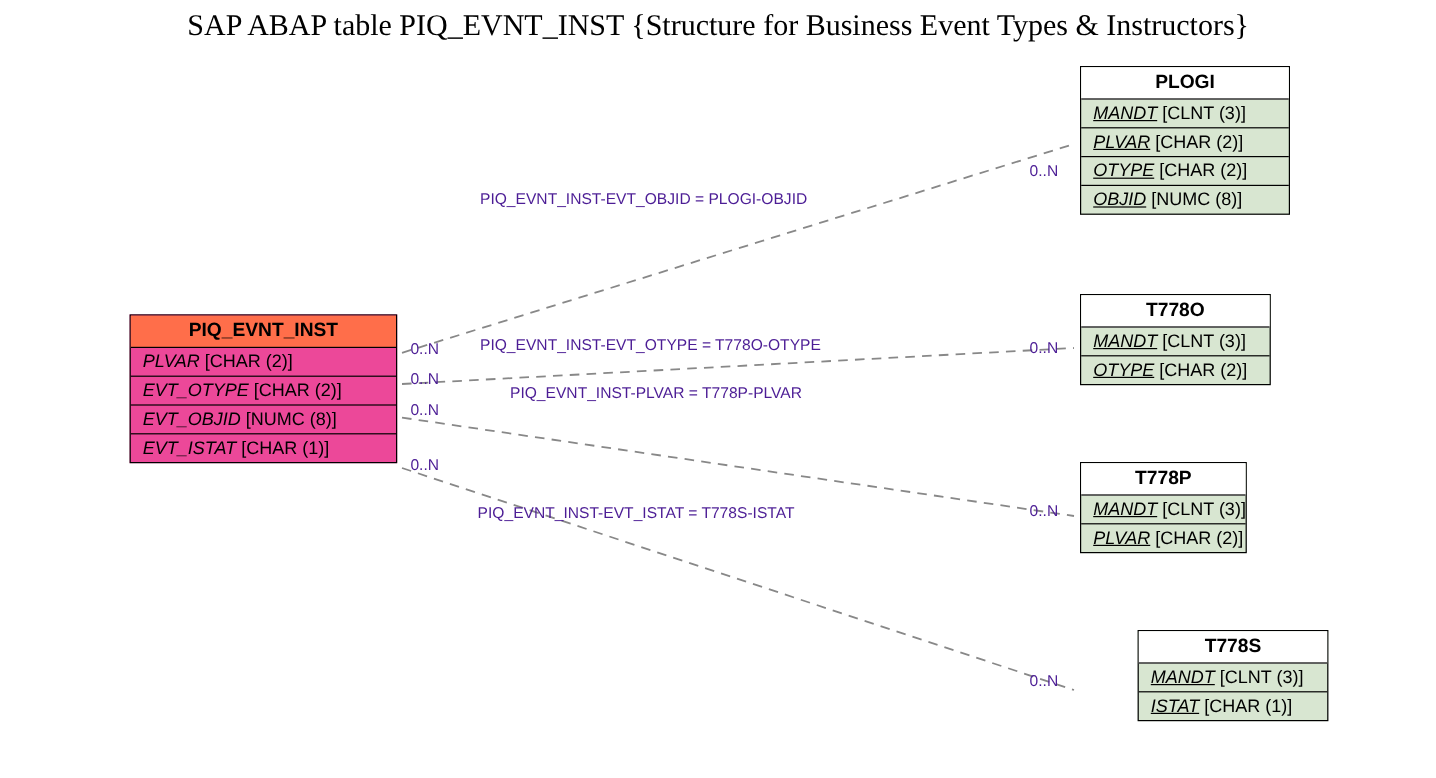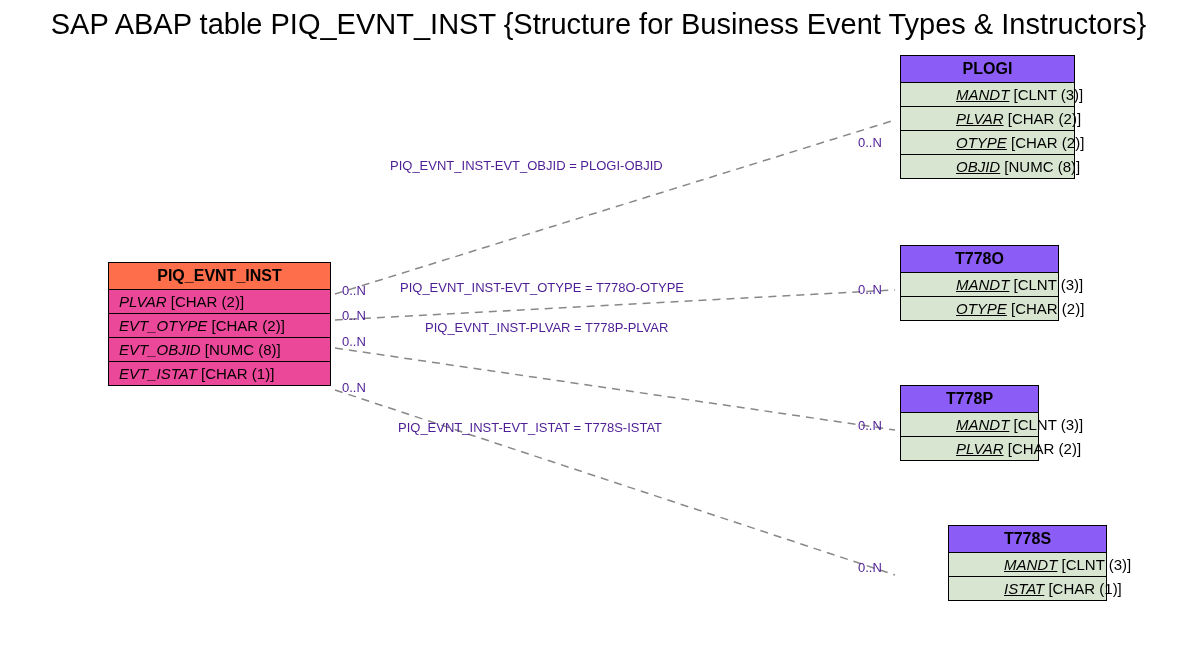--- a/index.html
+++ b/index.html
@@ -10,22 +10,23 @@
     width: 1197px;
     height: 648px;
     position: relative;
     overflow: hidden;
   }
   .title {
     position: absolute;
     top: 8px;
     left: 50%;
     transform: translateX(-50%);
-    font-size: 29px;
+    font-size: 25px;
     white-space: nowrap;
+    font-family: Liberation Serif, serif;
   }
   .entity {
     position: absolute;
     border: 1px solid #000;
     box-sizing: border-box;
   }
   .entity .hdr {
     font-weight: bold;
     text-align: center;
     padding: 4px 10px;
@@ -34,25 +35,25 @@
   }
   .entity .row {
     padding: 3px 10px;
     border-bottom: 1px solid #000;
     font-size: 15px;
     white-space: nowrap;
   }
   .entity .row:last-child { border-bottom: none; }
   .entity .row .fn { font-style: italic; }
   .entity .row .ft { font-style: normal; }
-  .entity .row.under .fn { text-decoration: underline; margin-left: 45px; }
+  .entity .row.under .fn { text-decoration: underline; }
   .orange { background: #ec4899; }
   .orange .hdr { background: #ff6e4a; }
   .green { background: #d8e6d1; }
-  .green .hdr { background: #8b5cf6; }
+  .green .hdr { background: #ffffff; }
   .label {
     position: absolute;
     font-size: 13px;
     color: #4c1d95;
     white-space: nowrap;
   }
   svg.lines {
     position: absolute;
     top: 0; left: 0;
     width: 1197px; height: 648px;
@@ -104,21 +105,21 @@
   <div class="row under"><span class="fn">MANDT</span> <span class="ft">[CLNT (3)]</span></div>
   <div class="row under"><span class="fn">PLVAR</span> <span class="ft">[CHAR (2)]</span></div>
 </div>
 
 <div class="entity green" style="left:948px; top:525px; width:159px;">
   <div class="hdr">T778S</div>
   <div class="row under"><span class="fn">MANDT</span> <span class="ft">[CLNT (3)]</span></div>
   <div class="row under"><span class="fn">ISTAT</span> <span class="ft">[CHAR (1)]</span></div>
 </div>
 
-<div class="label" style="left:390px; top:158px;">PIQ_EVNT_INST-EVT_OBJID = PLOGI-OBJID</div>
+<div class="label" style="left:400px; top:158px;">PIQ_EVNT_INST-EVT_OBJID = PLOGI-OBJID</div>
 <div class="label" style="left:342px; top:283px;">0..N</div>
 <div class="label" style="left:858px; top:135px;">0..N</div>
 
 <div class="label" style="left:400px; top:280px;">PIQ_EVNT_INST-EVT_OTYPE = T778O-OTYPE</div>
 <div class="label" style="left:342px; top:308px;">0..N</div>
 <div class="label" style="left:858px; top:282px;">0..N</div>
 
 <div class="label" style="left:425px; top:320px;">PIQ_EVNT_INST-PLVAR = T778P-PLVAR</div>
 <div class="label" style="left:342px; top:334px;">0..N</div>
 <div class="label" style="left:858px; top:418px;">0..N</div>

